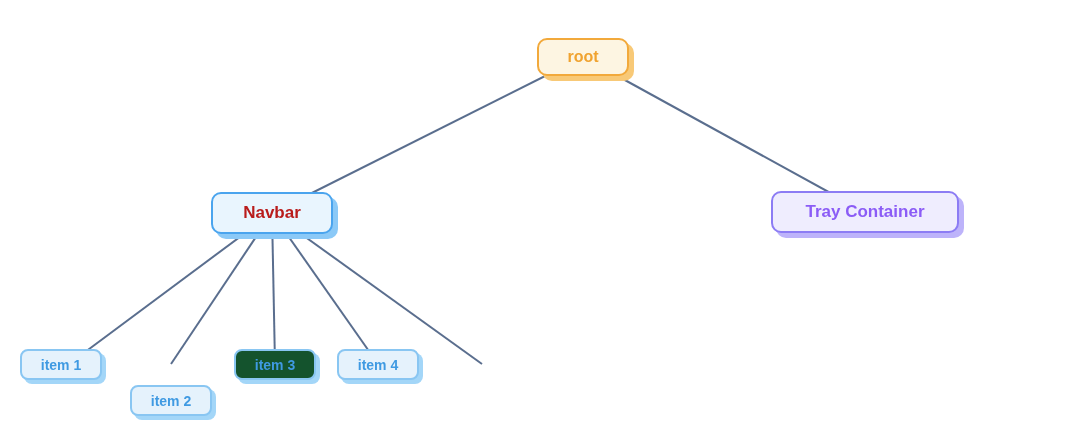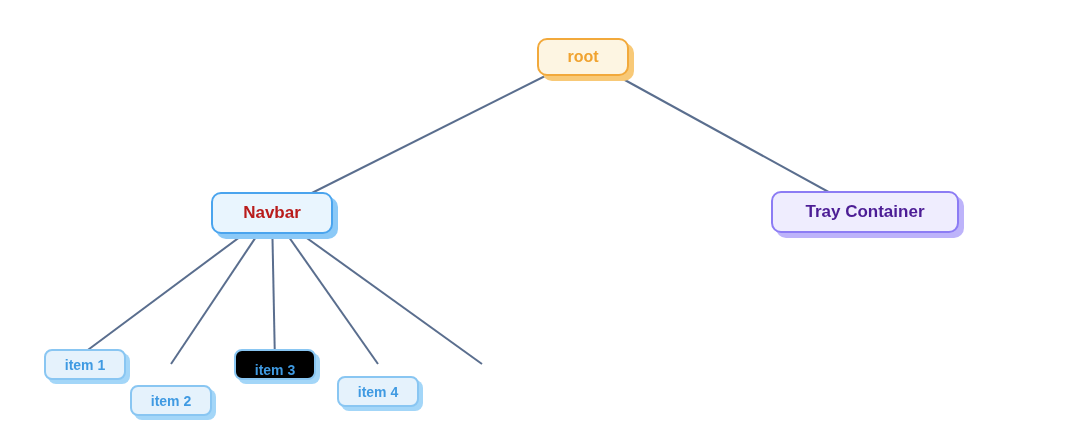--- a/index.html
+++ b/index.html
@@ -31,21 +31,21 @@
     border-radius: 10px;
     box-shadow: 5px 5px 0 0 var(--shadow-color, rgba(0,0,0,0.15));
     cursor: default;
     user-select: none;
   }
   .node-root   { left: 537px; top: 38px;  width: 92px;  height: 38px; font-size: 16px; }
   .node-navbar { left: 211px; top: 192px; width: 122px; height: 42px; font-size: 17px; }
   .node-tray   { left: 771px; top: 191px; width: 188px; height: 42px; font-size: 17px; }
   .node-item   { top: 349px; width: 82px; height: 31px; font-size: 14px; border-radius: 8px;
                  box-shadow: 4px 4px 0 0 var(--shadow-color, rgba(0,0,0,0.15)); }
-  .node-item-1 { left: 44px; }
+  .node-item-1 { left: 20px; }
   .node-item-2 { left: 130px; margin-top: 36px; }
   .node-item-3 { left: 234px; }
   .node-item-4 { left: 337px; }
   .node-item-5 { left: 441px; }
 </style>
 </head>
 <body>
 
 <div class="canvas">
 
@@ -60,34 +60,34 @@
   </svg>
 
   <div class="node node-root" style="background-color: rgb(253, 245, 226); border-color: rgb(242, 169, 59); color: rgb(240, 163, 48); --shadow-color: #F8C977;">
     <span>root</span>
   </div>
 
   <div class="node node-navbar" style="background-color: rgb(233, 245, 254); border-color: rgb(74, 164, 238); color: #b91c1c; --shadow-color: #8BC9F7;">
     <span>Navbar</span>
   </div>
 
-  <div class="node node-tray" style="background-color: rgb(239, 237, 254); border-color: rgb(140, 124, 244); color: #4c1d95; --shadow-color: #BDB3FA;">
+  <div class="node node-tray" style="background-color: rgb(239, 237, 254); border-color: rgb(140, 124, 244); color: #8b5cf6; --shadow-color: #BDB3FA;">
     <span>Tray Container</span>
   </div>
 
   <div class="node node-item node-item-1" style="background-color: rgb(229, 242, 252); border-color: rgb(137, 198, 242); color: rgb(63, 154, 226); --shadow-color: #A3D6F8;">
     <span>item 1</span>
   </div>
 
   <div class="node node-item node-item-2" style="background-color: rgb(229, 242, 252); border-color: rgb(137, 198, 242); color: rgb(63, 154, 226); --shadow-color: #A3D6F8;">
     <span>item 2</span>
   </div>
 
-  <div class="node node-item node-item-3" style="background-color: #000000; border-color: rgb(137, 198, 242); color: rgb(63, 154, 226); align-items: flex-end; --shadow-color: #A3D6F8;">
+  <div class="node node-item node-item-3" style="background-color: #14532d; border-color: rgb(137, 198, 242); color: rgb(63, 154, 226); --shadow-color: #A3D6F8;">
     <span>item 3</span>
   </div>
 
-  <div class="node node-item node-item-4" style="background-color: rgb(229, 242, 252); border-color: rgb(137, 198, 242); color: rgb(63, 154, 226); margin-top: 27px; --shadow-color: #A3D6F8;">
+  <div class="node node-item node-item-4" style="background-color: rgb(229, 242, 252); border-color: rgb(137, 198, 242); color: rgb(63, 154, 226); --shadow-color: #A3D6F8;">
     <span>item 4</span>
   </div>
 
 
 </div>
 
 </body></html>

